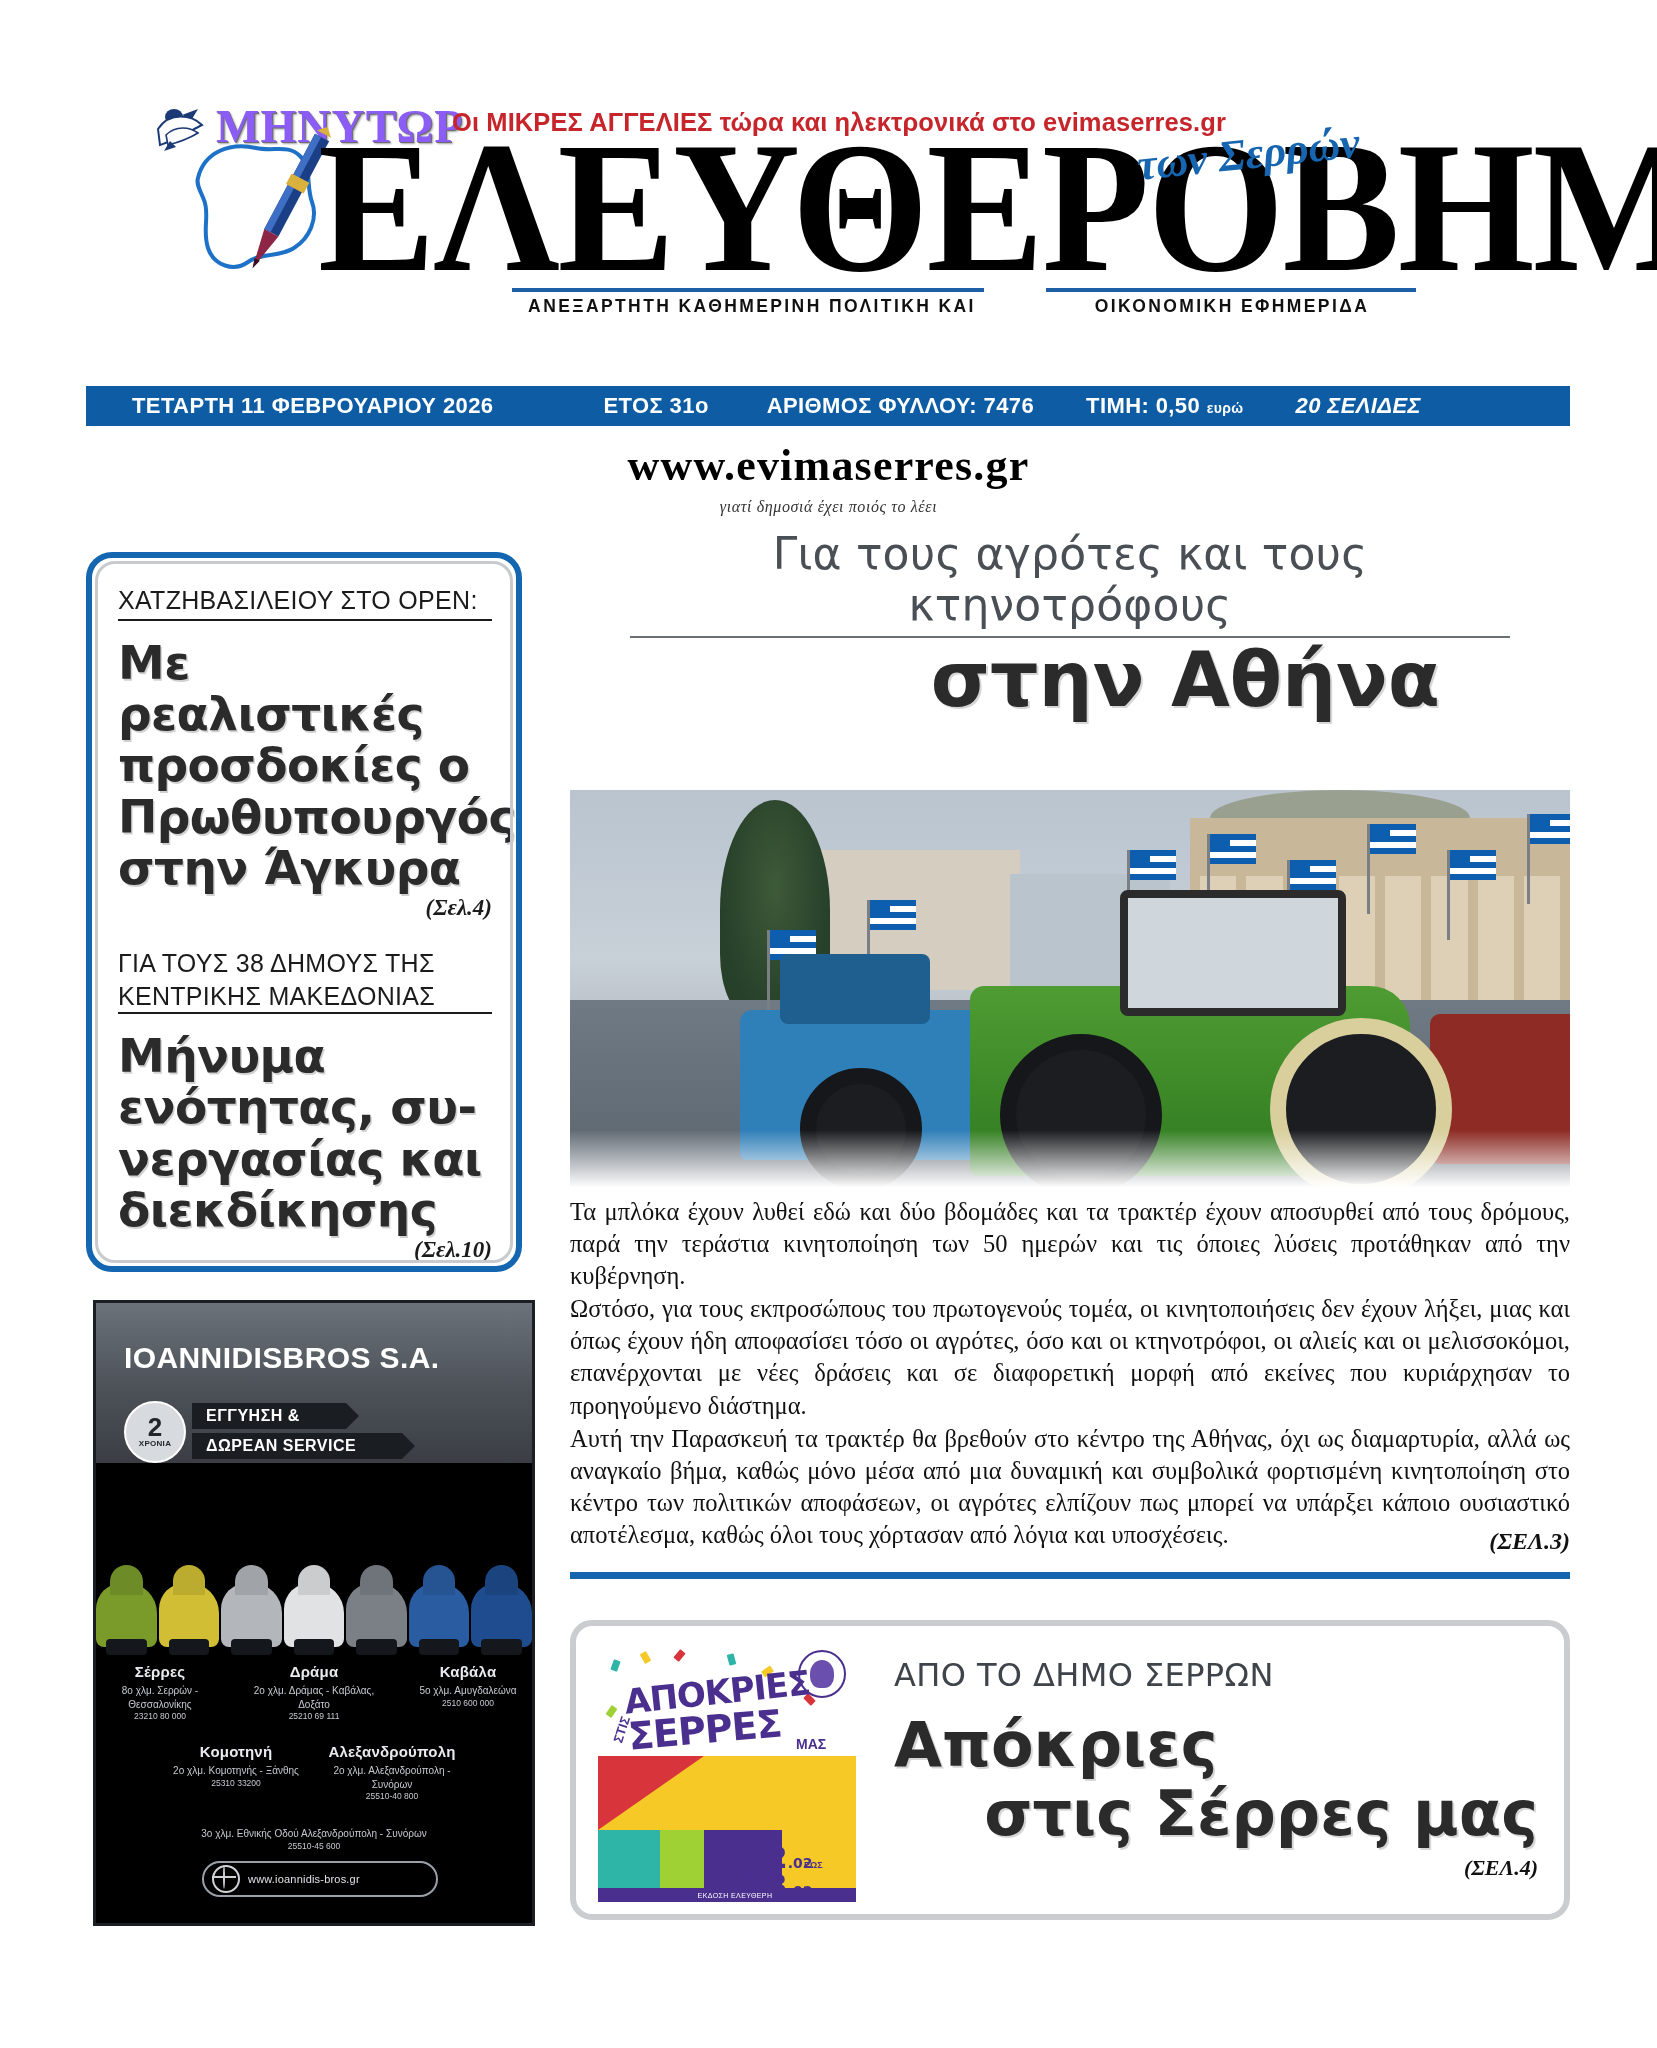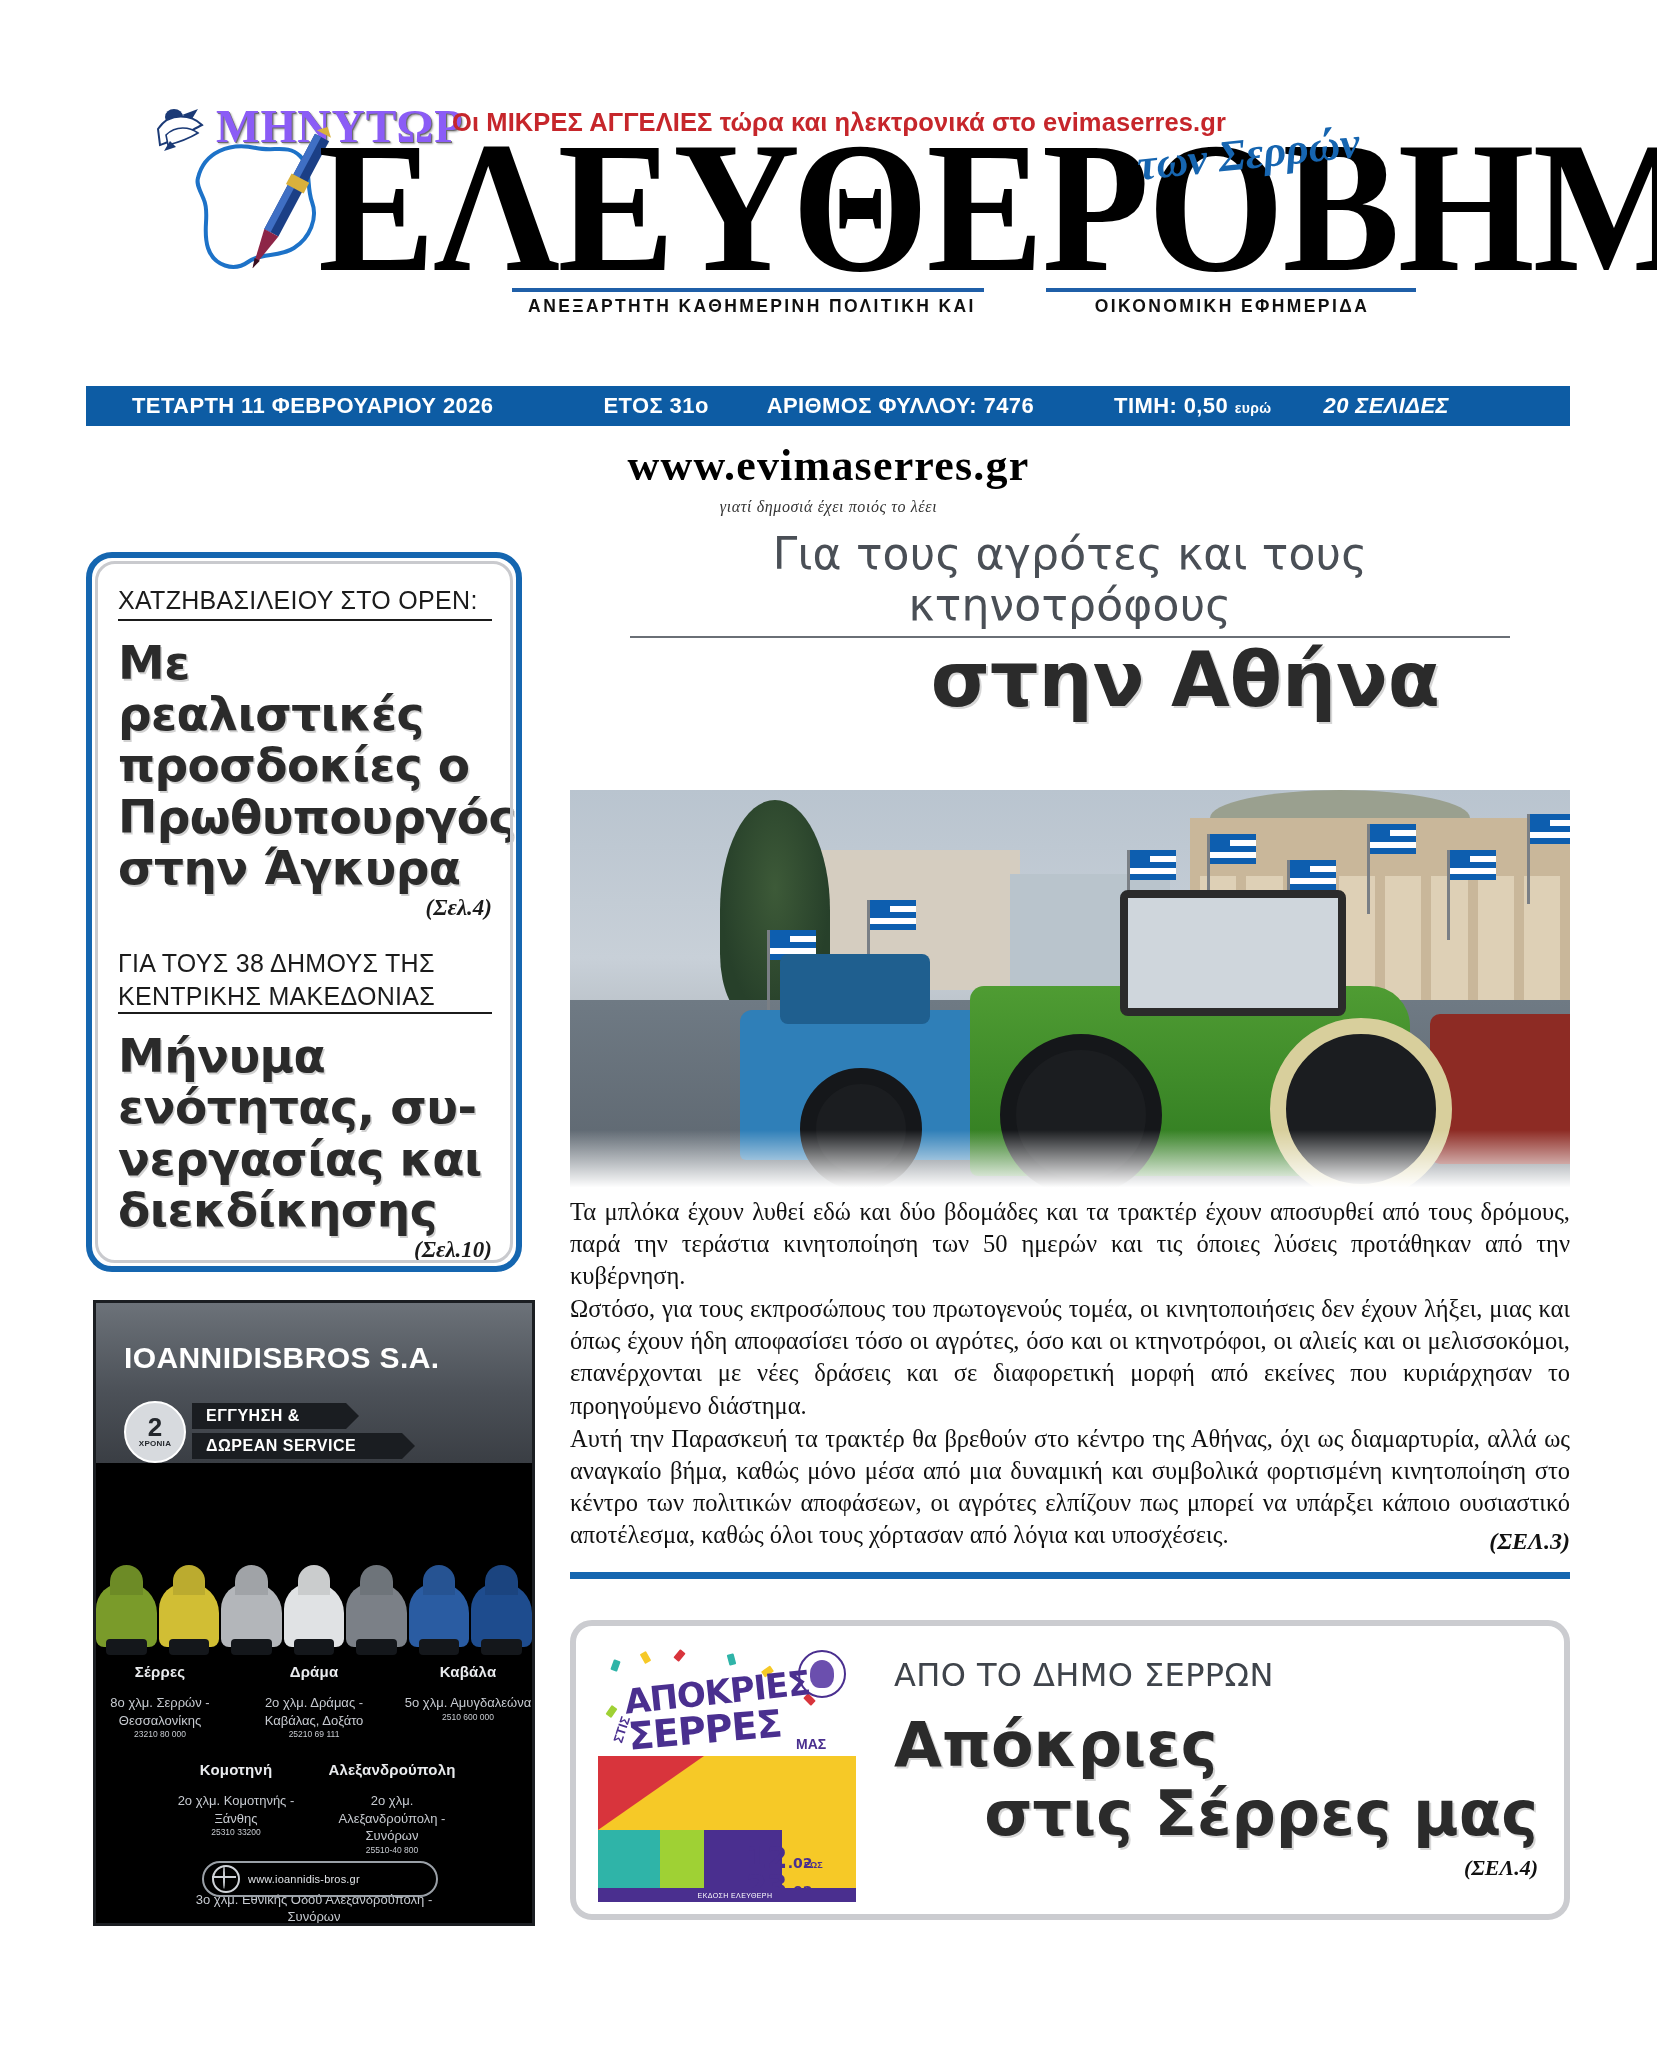--- a/index.html
+++ b/index.html
@@ -61,21 +61,21 @@
     position:absolute;left:86px;top:386px;width:1484px;height:40px;
     background:#0d5ca4;color:#fff;
   }
   .infobar .row{
     display:flex;align-items:center;height:40px;
     font-size:22px;font-weight:bold;letter-spacing:.4px;
   }
   .ib-date{margin-left:46px;}
   .ib-year{margin-left:110px;}
   .ib-issue{margin-left:58px;}
-  .ib-price{margin-left:80px;}
+  .ib-price{margin-left:52px;}
   .ib-price .eur{font-size:14px;font-weight:bold;}
   .ib-pages{margin-left:52px;font-style:italic;}
 
   
   .weburl{
     position:absolute;left:0;top:440px;width:1657px;text-align:center;
     font-family:"Liberation Serif",serif;font-weight:bold;font-size:44px;
     letter-spacing:1.2px;color:#000;
   }
   .webslogan{
@@ -163,21 +163,21 @@
   .c-silver{background:#b9bcc0;}
   .c-white{background:#e8eaec;}
   .c-grey{background:#7f858c;}
   .c-blue{background:#1f4f93;}
   .c-navy{background:#2c5fa8;}
 
   .locs{position:absolute;left:0;top:360px;width:100%;color:#e9ebee;}
   .locrow{display:flex;justify-content:center;gap:26px;margin-bottom:22px;}
   .loc{text-align:center;width:130px;}
   .loc .city{font-size:15px;font-weight:bold;letter-spacing:.2px;}
-  .loc .addr{font-size:13px;line-height:1.35;margin-top:14px;color:#c6cad0;}
+  .loc .addr{font-size:10px;line-height:1.35;margin-top:4px;color:#c6cad0;}
   .loc .tel{font-size:8.5px;color:#c6cad0;}
   .globe{
     position:absolute;left:106px;bottom:26px;width:236px;height:36px;
     border:2px solid #9aa0a7;border-radius:18px;display:flex;align-items:center;gap:8px;
     padding-left:8px;box-sizing:border-box;
   }
   .globe .g-ico{width:24px;height:24px;border-radius:50%;border:2px solid #cfd3d8;position:relative;flex:0 0 auto;}
   .globe .g-ico:before{content:"";position:absolute;left:-2px;top:9px;width:24px;height:2px;background:#cfd3d8;}
   .globe .g-ico:after{content:"";position:absolute;left:9px;top:-2px;width:2px;height:24px;background:#cfd3d8;border-radius:50%;}
   .globe .g-txt{font-size:11px;color:#dfe2e6;letter-spacing:.2px;}

